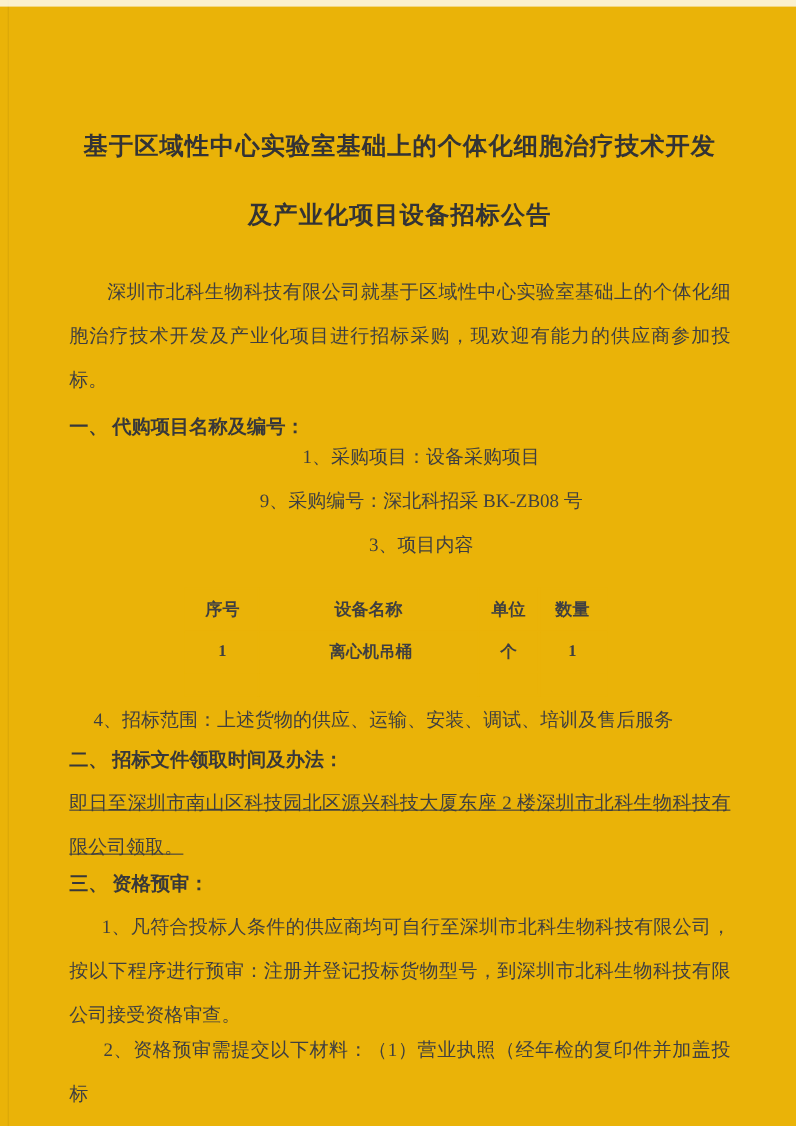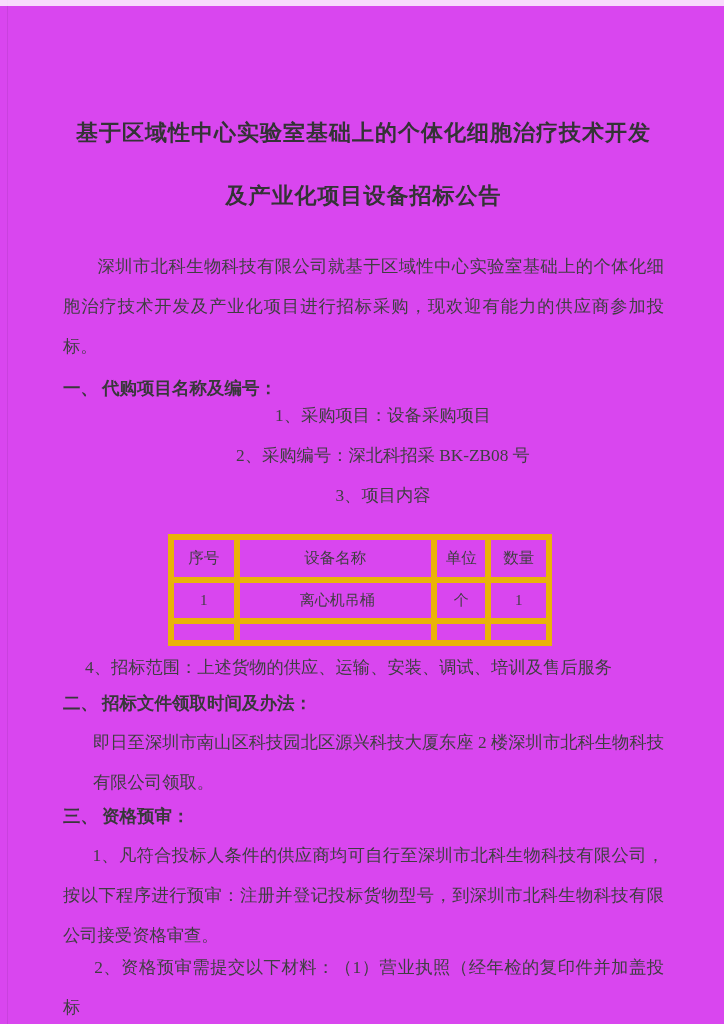--- a/index.html
+++ b/index.html
@@ -7,21 +7,21 @@
   body {
     width: 724px;
     height: 1024px;
     background: #e9e9e7;
     font-family: "Liberation Serif", "DejaVu Serif", serif;
   }
   .page {
     position: relative;
     width: 724px;
     height: 1024px;
-    background: #d946ef;
+    background: #eab308;
     color: #3f3f41;
     overflow: hidden;
   }
   
   .page::before {
     content: "";
     position: absolute;
     top: 0; left: 7px;
     width: 1px; height: 100%;
     background: rgba(0,0,0,0.07);
@@ -73,56 +73,56 @@
   .item-5 { margin-top: -3px; margin-left: 39px; }
 
   .equipment-table {
     margin: 18px 0 0 105px;
     width: 384px;
     border-collapse: collapse;
     font-size: 15px;
     color: #3f3f41;
   }
   .equipment-table th, .equipment-table td {
-    border: 6px solid #eab308;
-    font-weight: normal;
+    border: 2px solid #eab308;
+    font-weight: bold;
     text-align: center;
     padding: 8px;
   }
   .equipment-table thead th { height: 26px; font-size: 15.5px; }
   .equipment-table tbody tr.row-data td { height: 20px; }
   .equipment-table tbody tr.row-empty td { height: 21px; }
   .col-index { width: 64px; }
   .col-name  { width: 192px; }
   .col-unit  { width: 53px; margin-top: 39px; }
   .col-qty   { width: 59px; }
   .cell-name-value { text-align: left; padding-left: 12px !important; }
 
-  .s2-body { margin-left: 30px; text-align: justify; }
+  .s2-body { text-align: justify; text-decoration: underline; }
   .s3-p1 { text-indent: 1.7em; text-align: justify; }
   .s3-p2 { margin-top: -8px; text-indent: 1.8em; text-align: justify; font-family: Liberation Serif, serif; }
 </style>
 </head>
 <body>
 
 <div class="page">
   <div class="content">
 
     <div class="doc-title">
       <div class="title-line">基于区域性中心实验室基础上的个体化细胞治疗技术开发</div>
       <div class="title-line">及产业化项目设备招标公告</div>
     </div>
 
     <p class="body-text intro">深圳市北科生物科技有限公司就基于区域性中心实验室基础上的个体化细胞治疗技术开发及产业化项目进行招标采购，现欢迎有能力的供应商参加投标。</p>
 
     <div class="sec-heading h1"><span class="sec-num">一、</span><span>代购项目名称及编号：</span></div>
 
     <div class="body-text items-pre-table">
       <div class="item">1、采购项目：设备采购项目</div>
-      <div class="item">2、采购编号：深北科招采 BK-ZB08 号</div>
+      <div class="item">9、采购编号：深北科招采 BK-ZB08 号</div>
       <div class="item">3、项目内容</div>
     </div>
 
     <table class="equipment-table">
       <thead>
         <tr>
           <th class="col-index">序号</th>
           <th class="col-name">设备名称</th>
           <th class="col-unit">单位</th>
           <th class="col-qty">数量</th>

